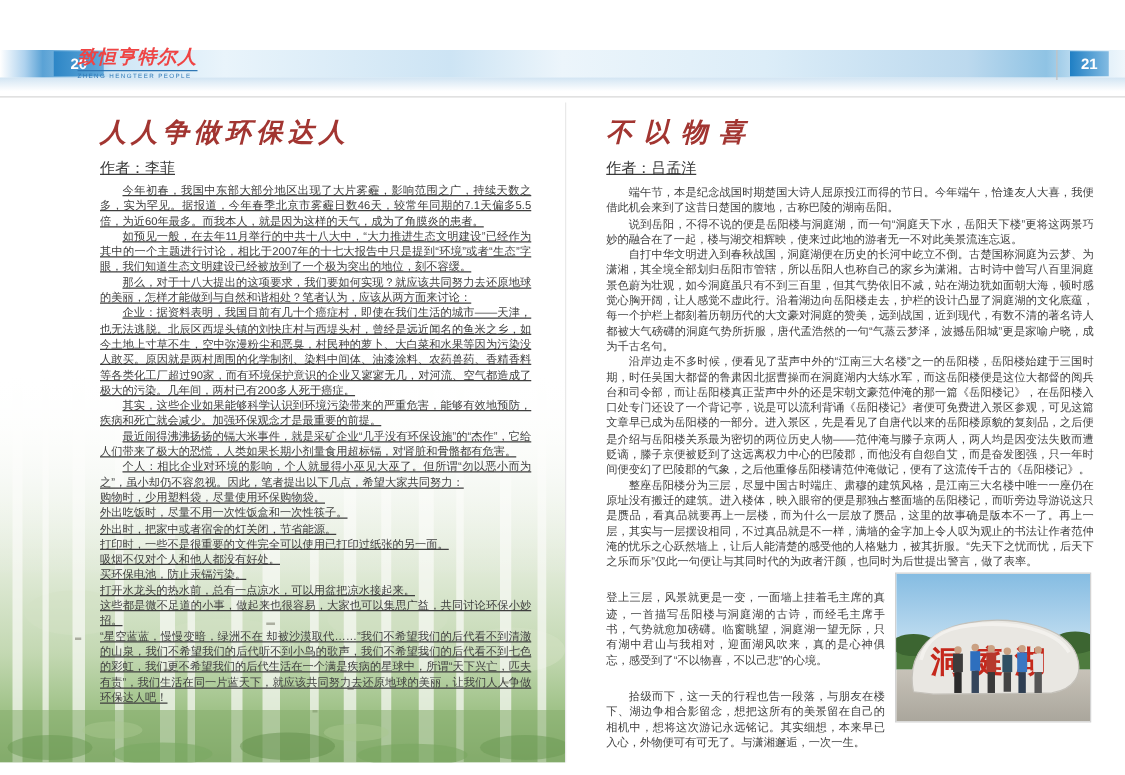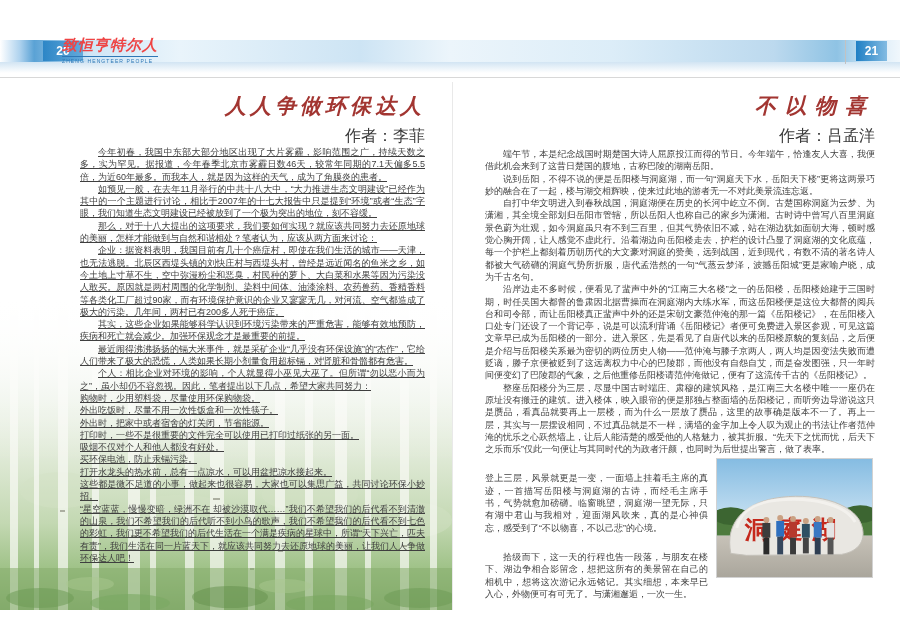--- a/index.html
+++ b/index.html
@@ -26,25 +26,25 @@
   .logoL-sub{margin-top:1px;border-top:1px solid #2e77b5;padding-top:1px;color:#2e77b5;
              font-size:5px;letter-spacing:1.1px;white-space:nowrap;}
 
   .logoR{position:absolute;left:747px;top:40px;display:flex;align-items:flex-start;}
   .logoR-mark{width:20px;height:20px;margin-right:4px;}
   .logoR-text{color:#2b2b2b;font-weight:bold;font-size:13px;letter-spacing:1.5px;white-space:nowrap;}
   .logoR-sub{color:#d9291c;font-size:5.5px;font-weight:bold;letter-spacing:1.4px;margin-top:1px;}
   .hdr-divider{position:absolute;left:845px;top:40px;width:1px;height:24px;background:#c2c2c2;}
 
   
-  .title{position:absolute;text-align:right;color:#a23531;font-weight:bold;font-style:italic;
+  .title{position:absolute;text-align:left;color:#a23531;font-weight:bold;font-style:italic;
          font-family:"DejaVu Serif",serif;font-size:21px;}
   .titleL{left:80px;top:92px;width:345px;letter-spacing:4px;}
   .titleR{left:485px;top:92px;width:390px;letter-spacing:9px;}
-  .author{position:absolute;text-align:right;color:#3a3a3a;font-size:16px;}
+  .author{position:absolute;text-align:left;color:#3a3a3a;font-size:12px;text-decoration:underline;}
   .authorL{left:80px;top:126px;width:345px;}
   .authorR{left:485px;top:126px;width:390px;}
 
   
   .body-col{position:absolute;color:#3f3f3f;font-size:9px;line-height:12.3px;
             text-align:justify;}
   .bodyL{left:80px;top:146px;width:345px;z-index:2;text-decoration:underline;}
   .bodyR{left:485px;top:148px;width:390px;}
   .body-col p{margin:0;text-indent:2em;}
   .body-col p.flush{text-indent:0;}

